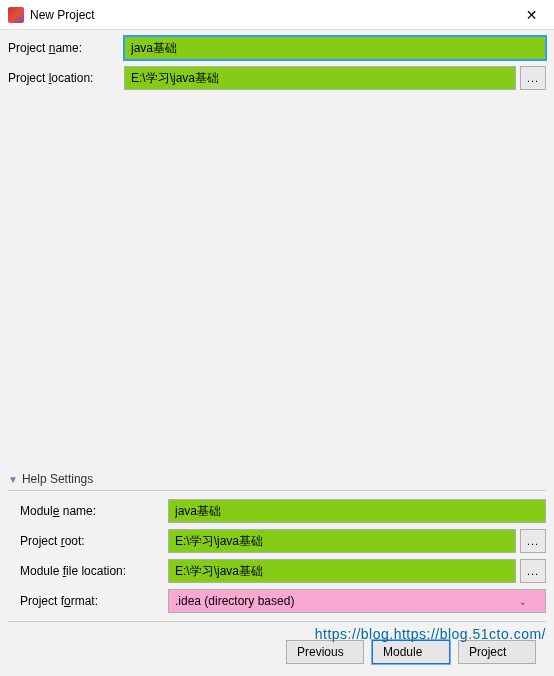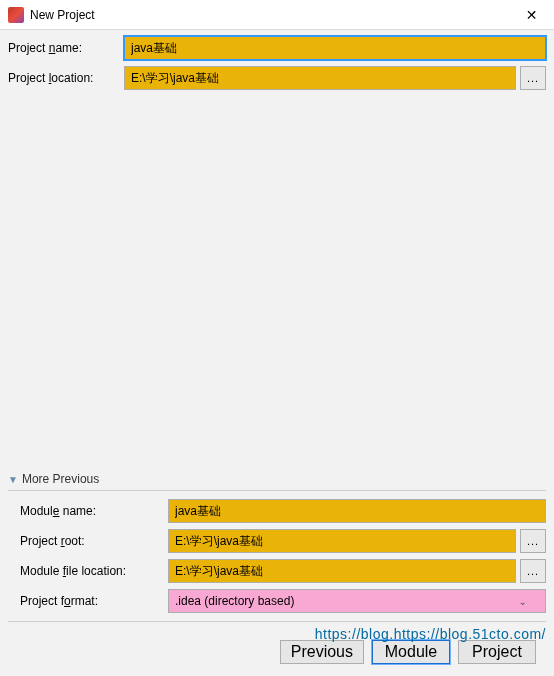--- a/index.html
+++ b/index.html
@@ -57,21 +57,21 @@
   }
   .field-row.top .label { width: 116px; }
   .label {
     padding-right: 6px;
     white-space: nowrap;
   }
   .label .mn { text-decoration: underline; }
   input[type="text"], .select {
     height: 24px;
     border: 1px solid #adadad;
-    background: #eab308;
+    background: #84cc16;
     padding: 0 6px;
     font-family: inherit;
     font-size: 12px;
     outline: none;
   }
   input.focused {
     border: 1px solid #3399ff;
     box-shadow: 0 0 0 1px #3399ff;
   }
   .input-grow { flex: 1; }
@@ -131,22 +131,21 @@
     gap: 8px;
     padding: 10px 10px 12px 0;
   }
   .btn {
     min-width: 78px;
     height: 24px;
     border: 1px solid #adadad;
     background: #e6e6e6;
     display: flex;
     align-items: center;
-    justify-content: center;
-    font-size: 16px;
+    font-size: 12px;
     cursor: pointer;
     padding: 0 10px;
   }
   .btn.default {
     border: 1px solid #1a6fd1;
     box-shadow: 0 0 0 1px #6fb1ff;
   }
   .watermark {
     position: absolute;
     right: 8px;
@@ -181,21 +180,21 @@
     <input type="text" class="input-grow" value="E:\学习\java基础" style="">
     <div class="browse-btn">
         <span>...</span>
       </div>
   </div>
 
   <div class="spacer"></div>
 
   <div class="more-settings-header">
     <span class="tri">▼</span>
-    <span>More Previous</span>
+    <span>Help Settings</span>
   </div>
   <hr class="separator">
 
   <div class="settings-block">
 
     <div class="field-row">
       <div class="label"><span>Modul</span><span class="mn">e</span><span> name:</span></div>
       <input type="text" class="input-grow" value="java基础" style="">
     </div>
 

